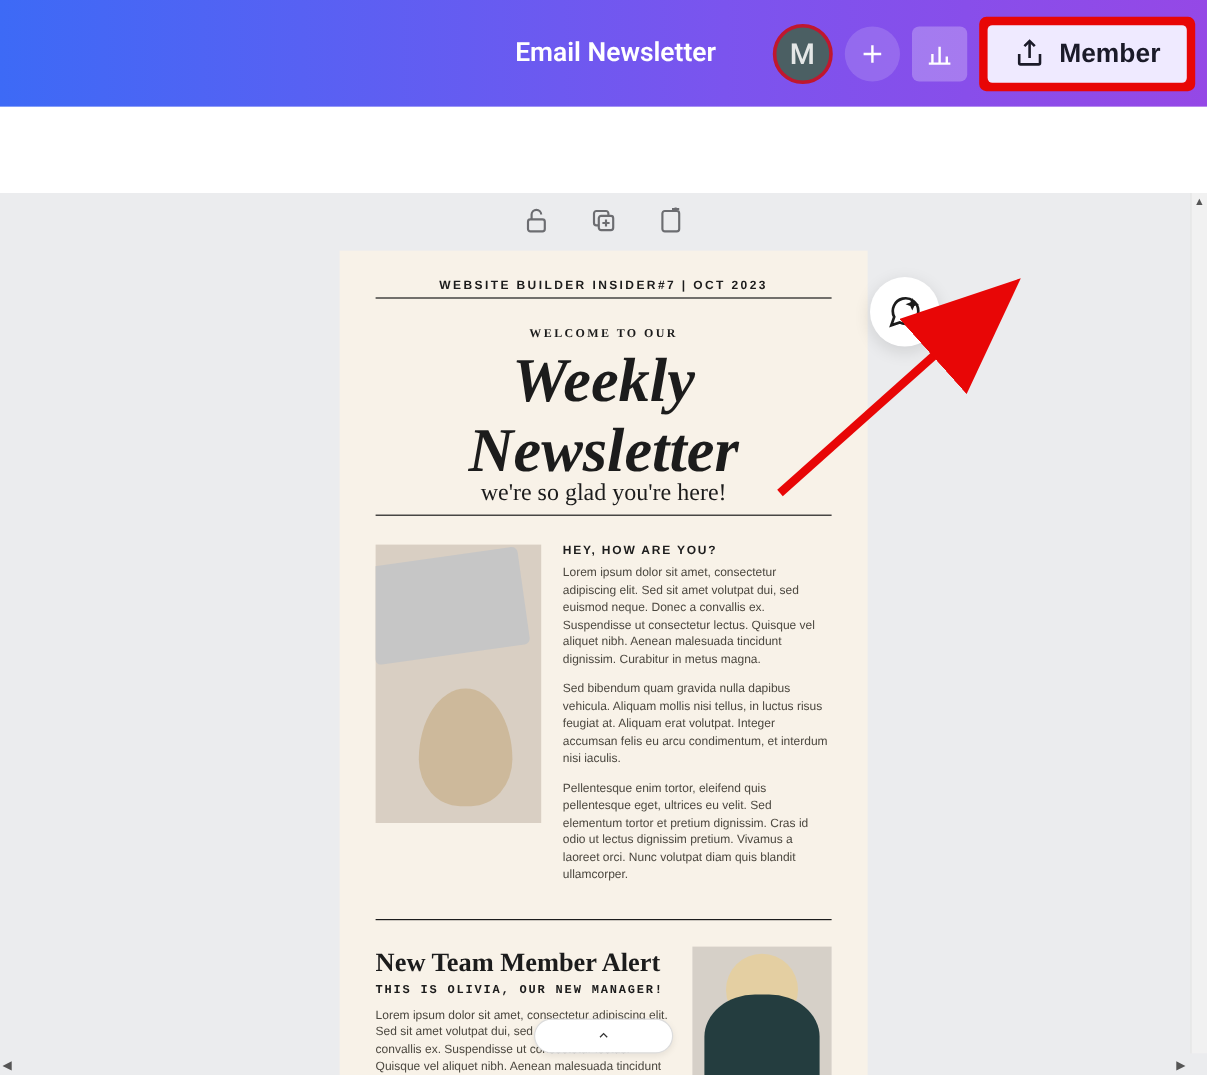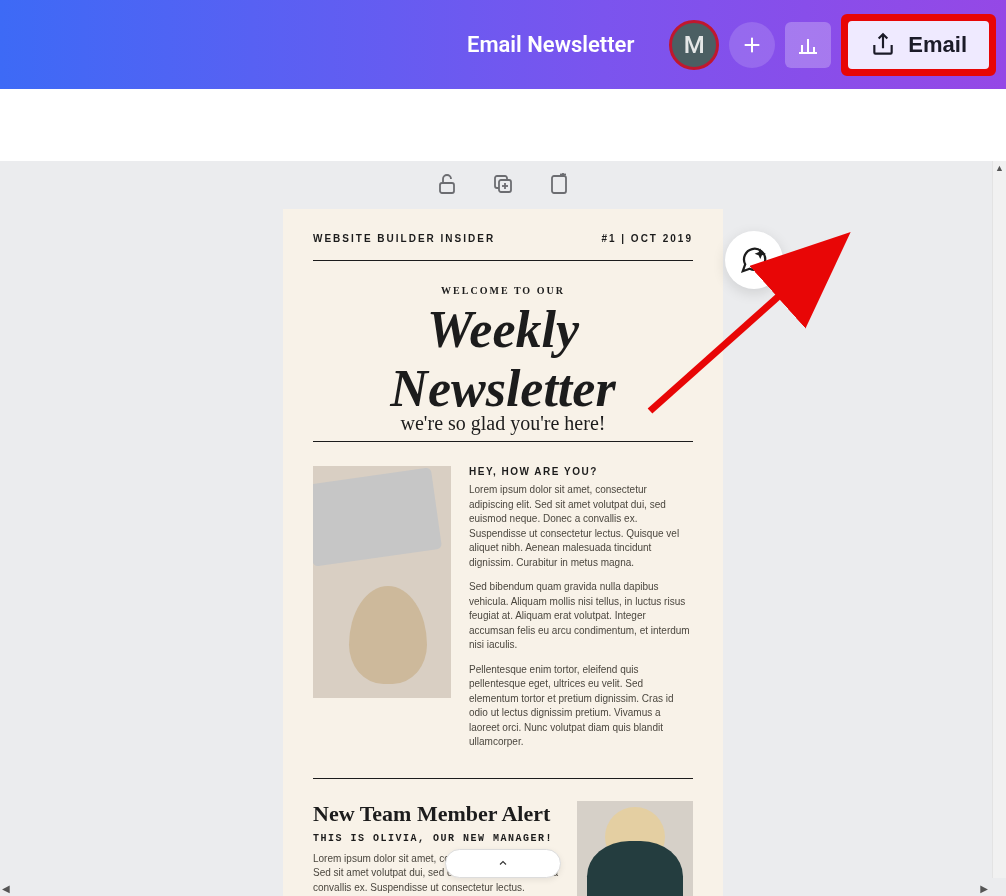--- a/index.html
+++ b/index.html
@@ -5,21 +5,21 @@
   *{box-sizing:border-box;margin:0;padding:0}
   html,body{width:1006px;height:896px;font-family:-apple-system,BlinkMacSystemFont,"Segoe UI",Roboto,Helvetica,Arial,sans-serif;overflow:hidden}
   
   .topbar{
     height:89px;display:flex;align-items:center;justify-content:flex-end;
     padding:0 10px;
     background:linear-gradient(90deg,#3d6af6 0%,#5761f3 25%,#7b54ee 60%,#9548e6 100%);
     gap:10px;
   }
   .doc-title{
-    color:#fff;font-size:22px;font-weight:600;margin-right:25px;
+    color:#fff;font-size:22px;font-weight:600;margin-right:37px;
   }
   .avatar{
     width:50px;height:50px;border-radius:50%;
     background:#4b5f63;display:flex;align-items:center;justify-content:center;
     color:#e4e7e7;font-size:24px;font-weight:500;
     border:3px solid #c0172e;
   }
   .circle-btn{
     width:46px;height:46px;border-radius:50%;display:flex;align-items:center;
     justify-content:center;background:rgba(255,255,255,.15);color:#fff;
@@ -58,22 +58,22 @@
     font-family:Georgia,"Times New Roman",serif;color:#1c1c1c;
     position:relative;
   }
   .ai-btn{
     position:absolute;right:-60px;top:22px;
     width:58px;height:58px;border-radius:50%;background:#fff;
     display:flex;align-items:center;justify-content:center;
     box-shadow:0 4px 14px rgba(0,0,0,.12);
   }
   .pf-header{
-    display:flex;justify-content:space-between;font-size:10px;
-    letter-spacing:2px;font-weight:700;margin-bottom:16px;
+    display:flex;justify-content:center;font-size:10px;
+    letter-spacing:2px;font-weight:700;margin-bottom:4px;
     font-family:Arial,Helvetica,sans-serif;
   }
   .pf-hr{border:none;border-top:1.5px solid #1c1c1c;margin:0 0 24px}
   .pf-welcome{text-align:center;font-size:10px;letter-spacing:2px;font-weight:700;font-family:Liberation Serif, serif;margin-bottom:4px}
   .pf-big{
     text-align:center;font-size:52px;font-style:italic;font-weight:600;
     font-family:"Didot","Bodoni MT",Georgia,serif;
     margin-bottom:-6px;
   }
   .pf-script{
@@ -144,21 +144,21 @@
         <line x1="3" y1="20" x2="21" y2="20"></line>
       </svg>
   </div>
   <div class="share-wrap">
     <button class="share-btn">
       <svg width="26" height="26" viewBox="0 0 24 24" fill="none" stroke="#1b1b29" stroke-width="2">
           <path d="M4 12v7a1 1 0 0 0 1 1h14a1 1 0 0 0 1-1v-7"></path>
           <polyline points="16 6 12 2 8 6"></polyline>
           <line x1="12" y1="2" x2="12" y2="15"></line>
         </svg>
-      <span>Email</span>
+      <span>Member</span>
     </button>
   </div>
 </div>
 
 <div class="substrip"></div>
 
 <div class="canvas-area">
 
   <div class="canvas-tools">
     <div class="tool">
@@ -187,21 +187,21 @@
   <div class="page-frame">
     <div class="ai-btn">
       <svg width="30" height="30" viewBox="0 0 24 24" fill="none" stroke="#1c1c1c" stroke-width="1.8">
           <path d="M21 11.5a8.38 8.38 0 0 1-8.5 8.5 8.5 8.5 0 0 1-3.9-.95L3 21l1.95-5.6A8.5 8.5 0 1 1 21 11.5z"></path>
           <path d="M17 5l.7 1.5L19 7l-1.3.5L17 9l-.7-1.5L15 7l1.3-.5z" fill="#1c1c1c"></path>
         </svg>
     </div>
 
     <div class="pf-header">
       <span>WEBSITE BUILDER INSIDER</span>
-      <span>#1  |  OCT 2019</span>
+      <span>#7  |  OCT 2023</span>
     </div>
     <hr class="pf-hr">
     <div class="pf-welcome">WELCOME TO OUR</div>
     <div class="pf-big">Weekly Newsletter</div>
     <div class="pf-script">we're so glad you're here!</div>
     <hr class="pf-hr" style="margin-bottom:0">
 
     <div class="pf-sec">
       <div class="pf-img1"></div>
       <div class="pf-col">

